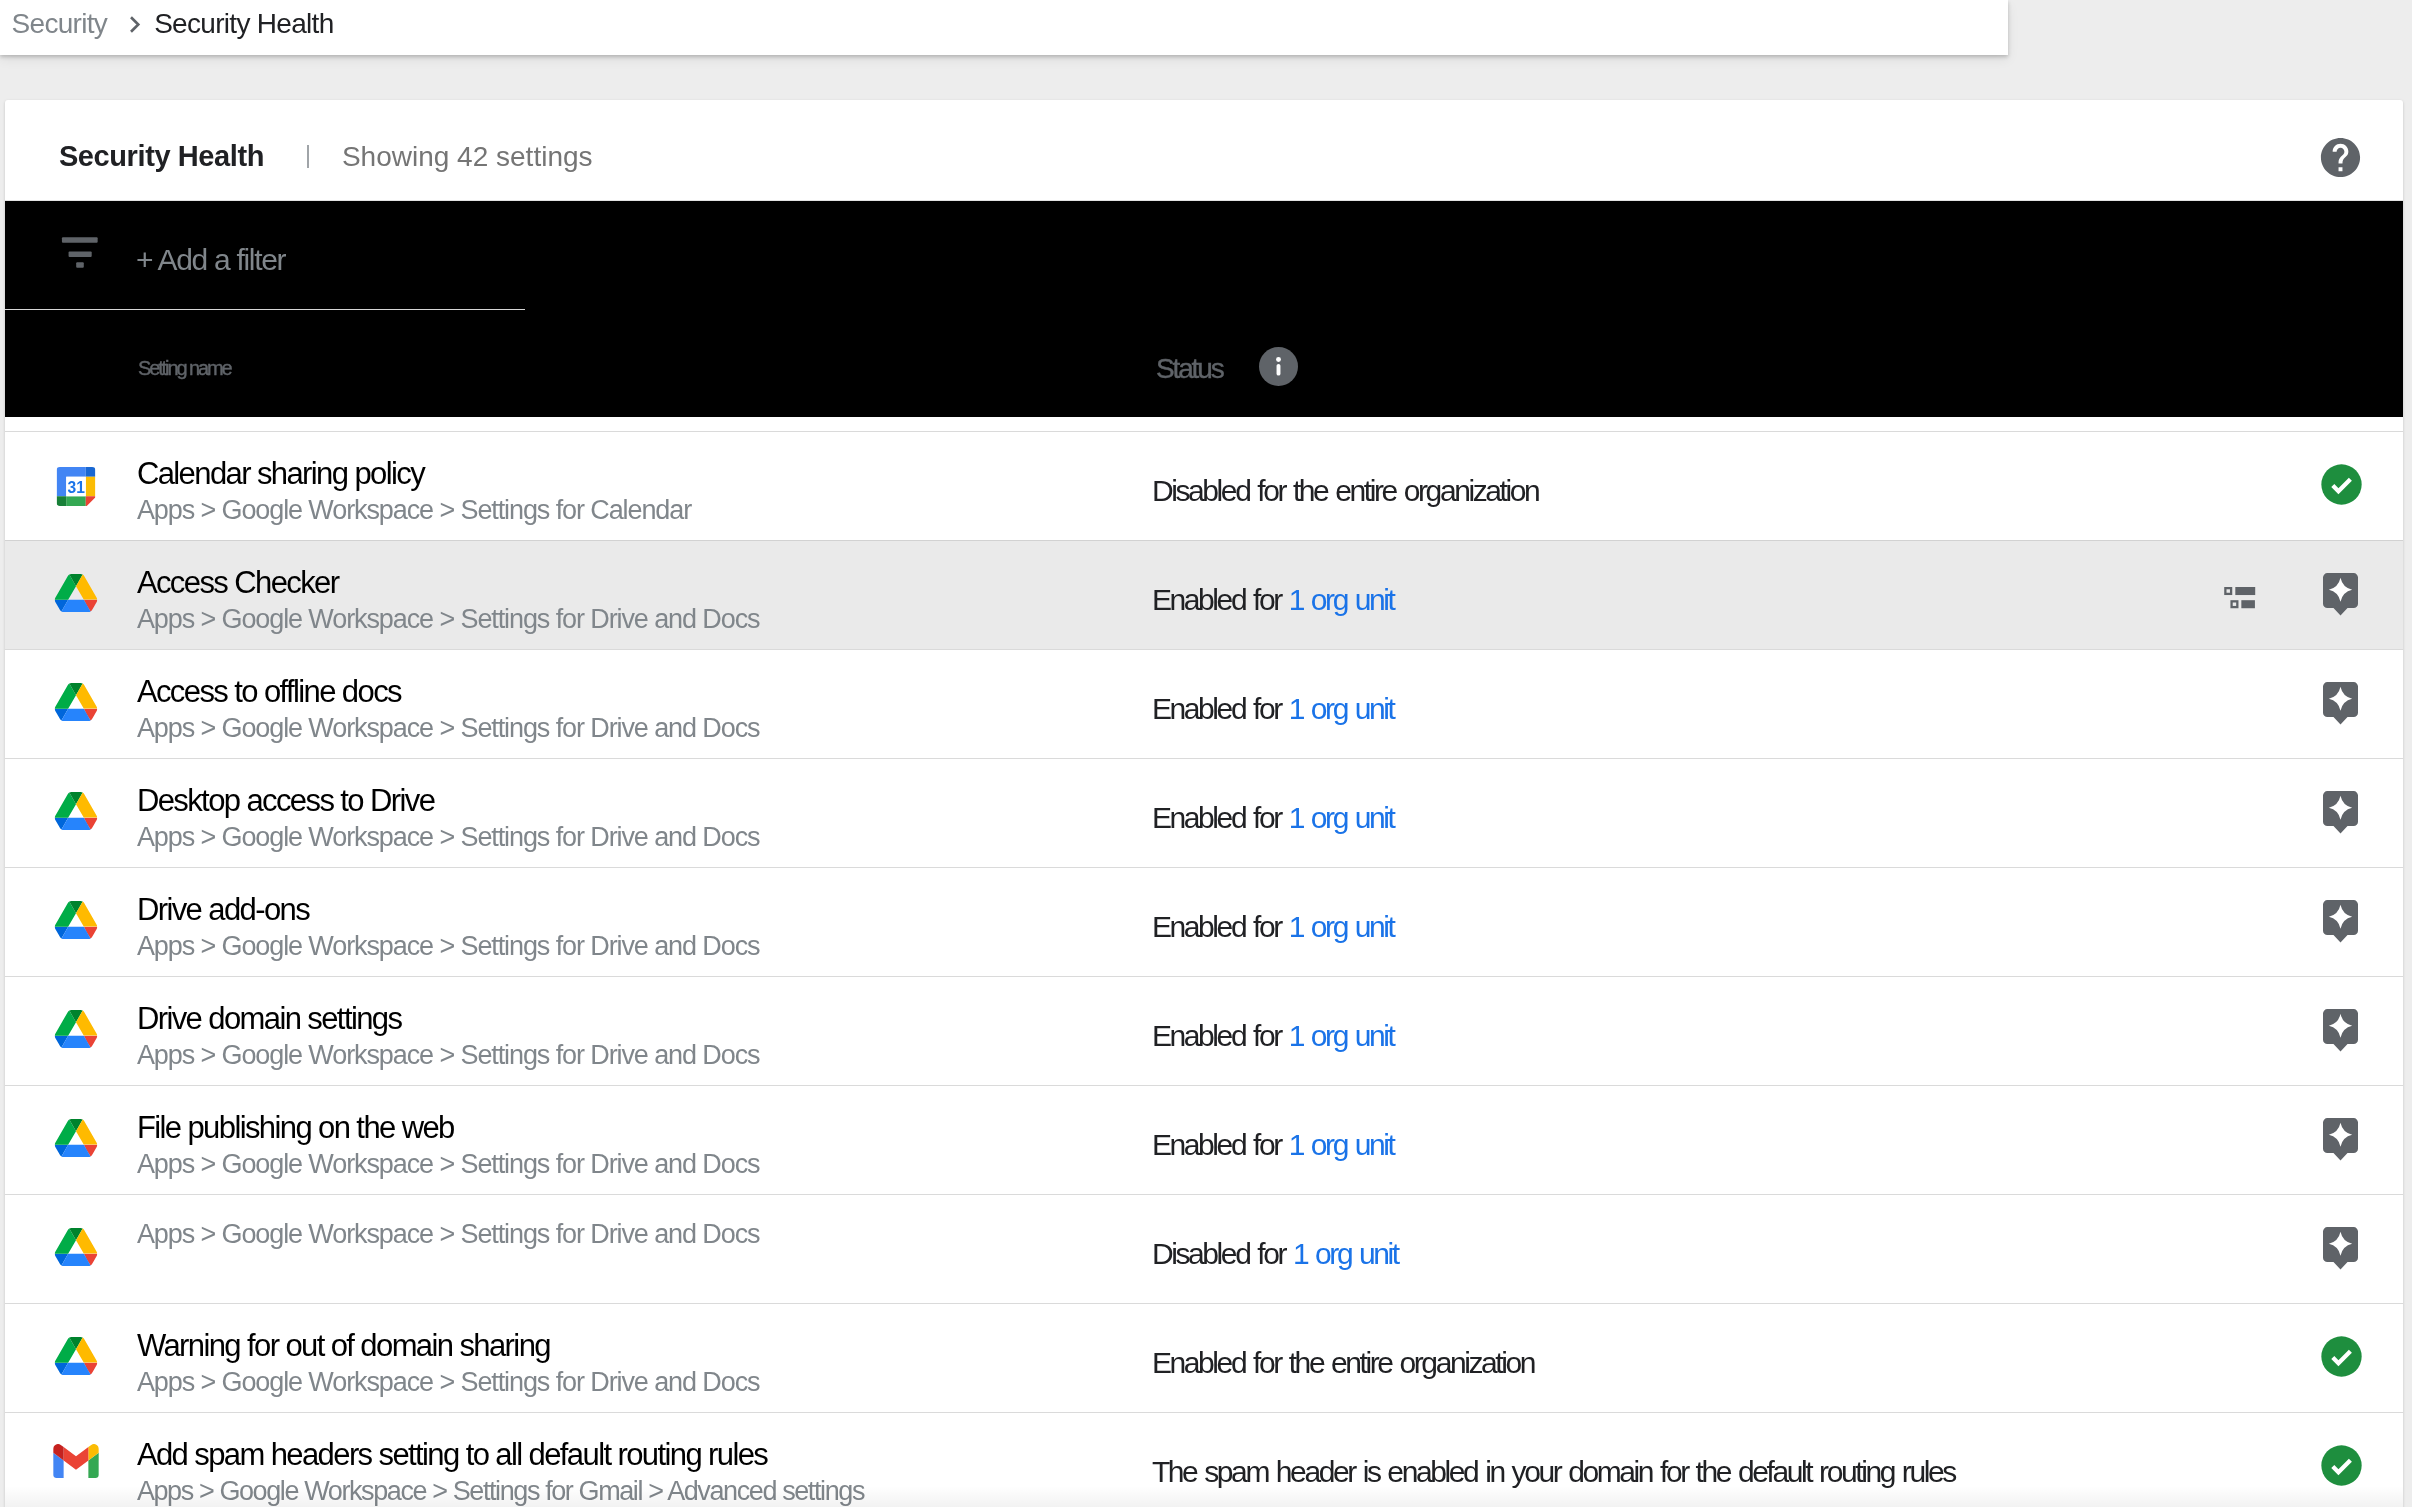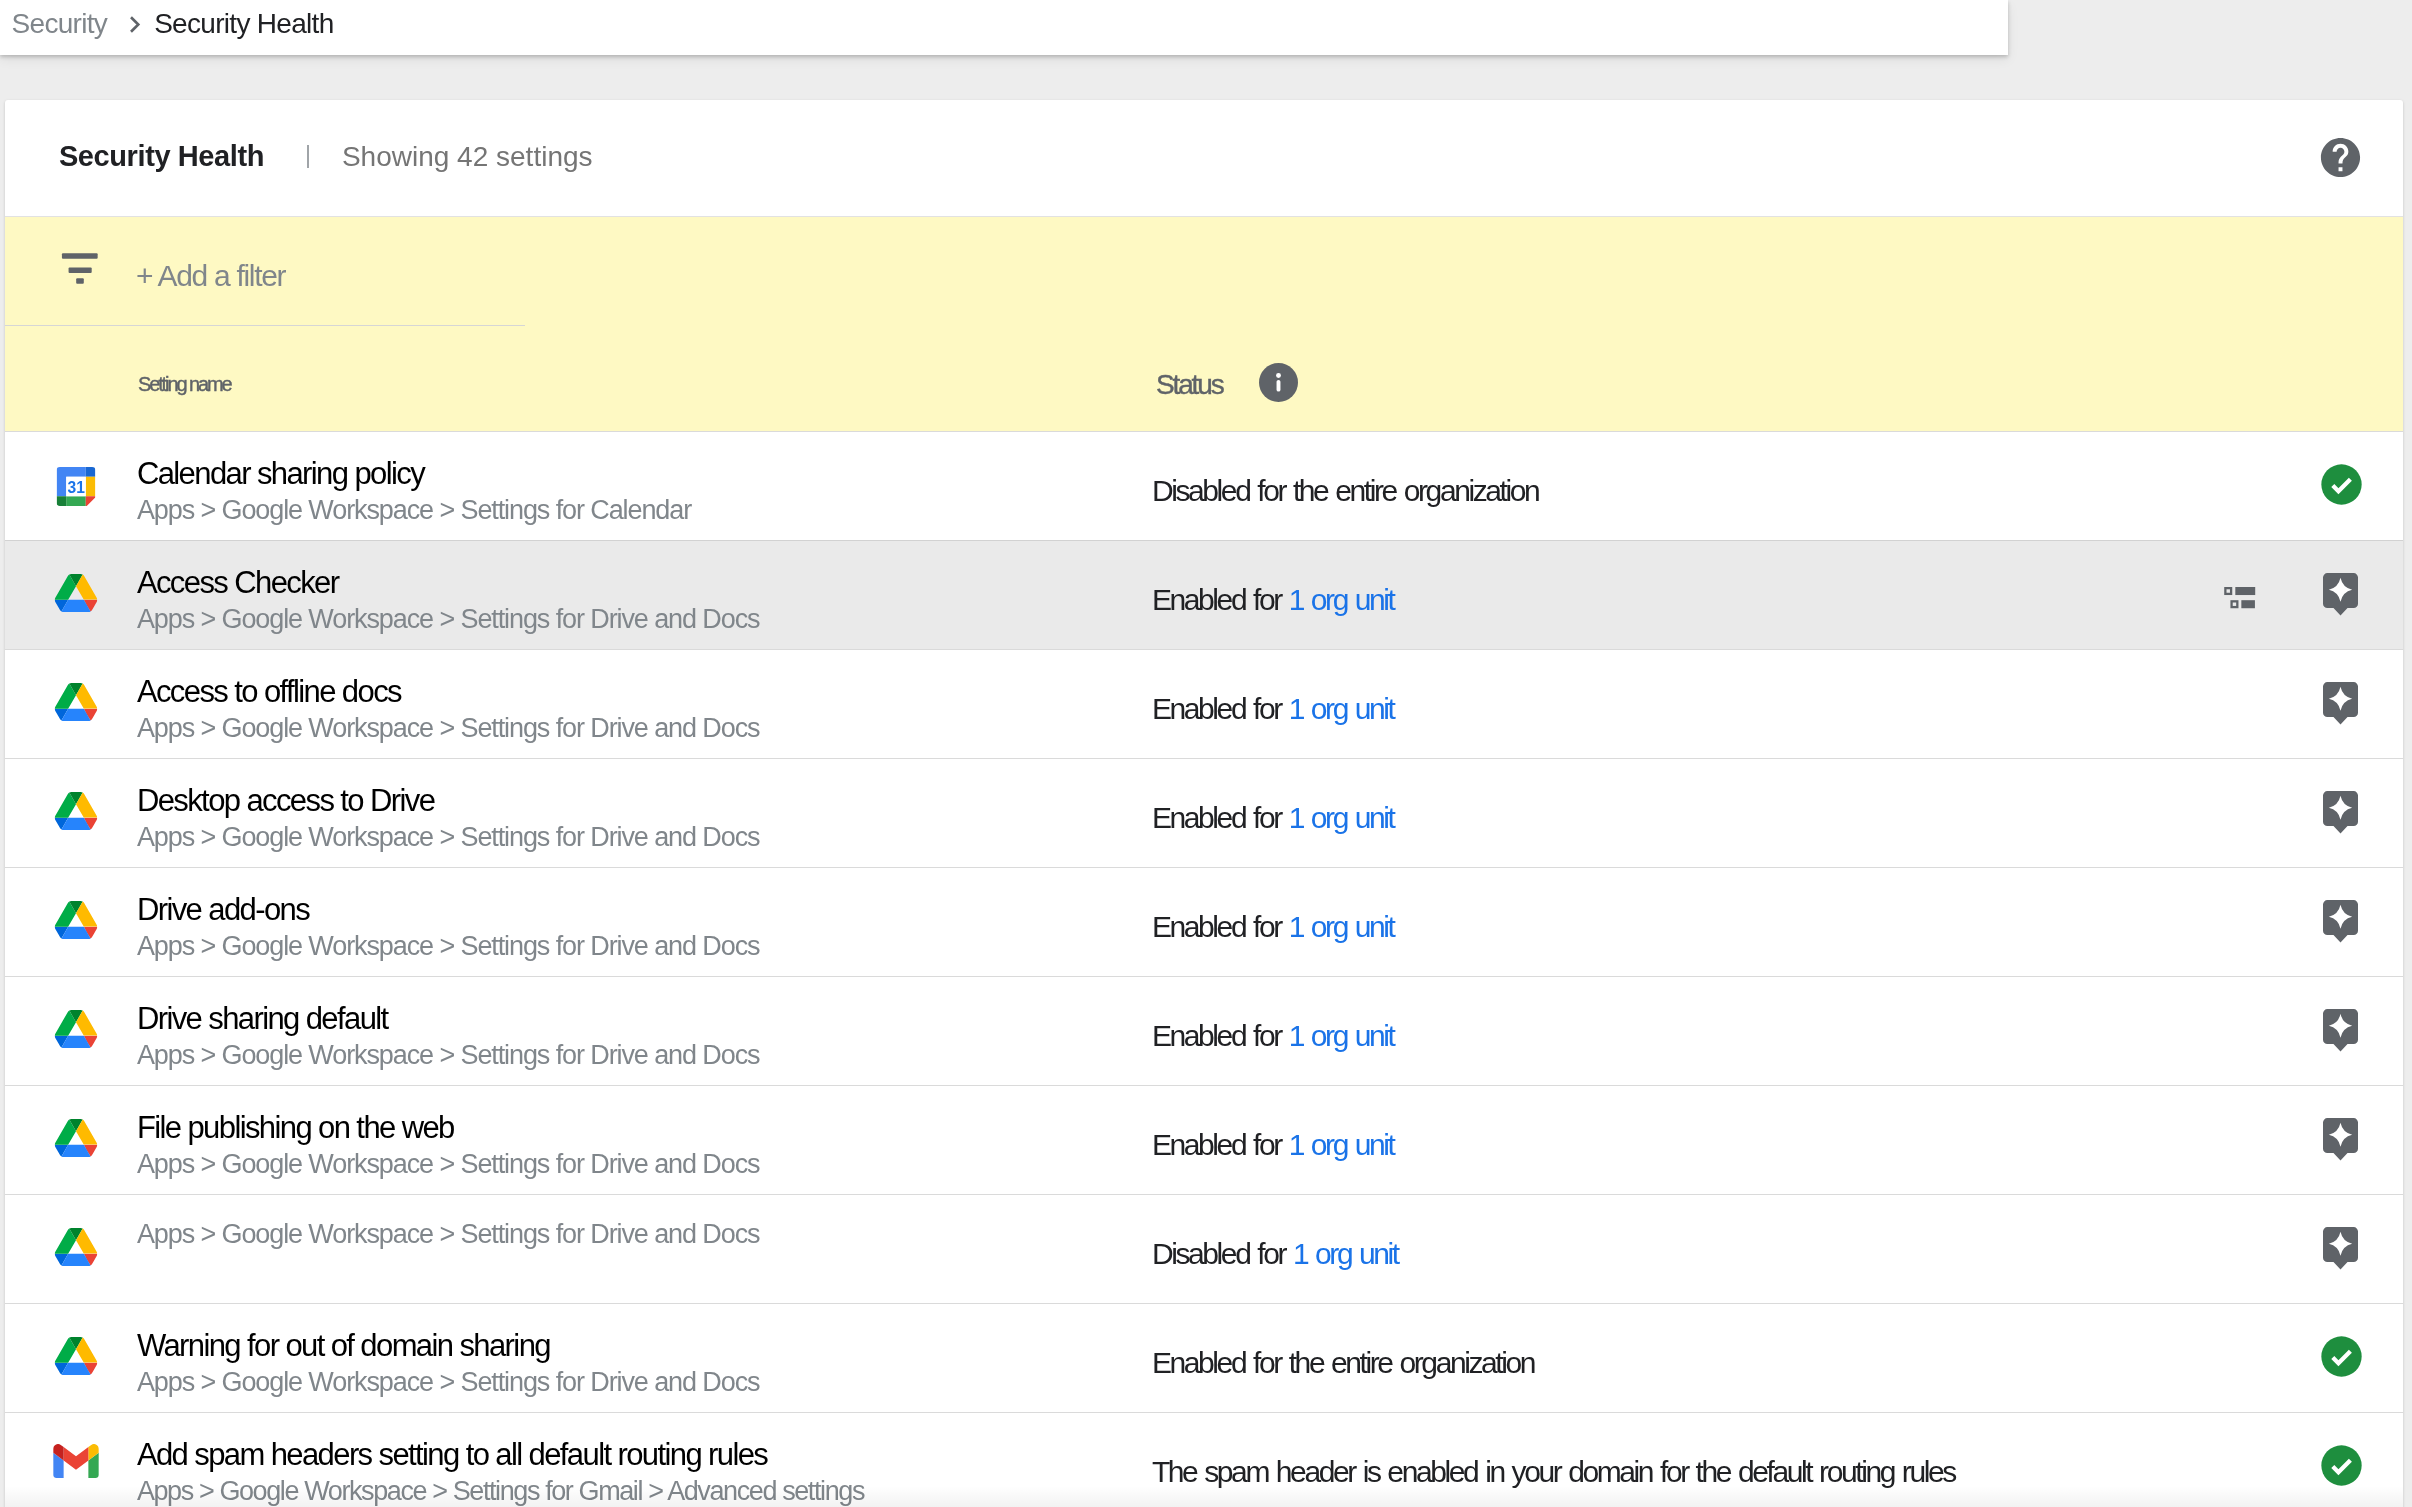--- a/index.html
+++ b/index.html
@@ -6,21 +6,21 @@
 .topbar { position:absolute; left:0; top:0; width:2008px; height:55px; background:#fff; z-index:5; box-shadow:0 1.9px 3.9px rgba(0,0,0,0.2), 0 4.9px 11.6px rgba(0,0,0,0.07); }
 .bc { position:absolute; left:11.6px; top:0; line-height:47px; font-size:28px; letter-spacing:-0.7px; color:#80868b; white-space:nowrap; }
 .bc .cur { color:#202124; }
 .bcchev { position:absolute; left:117px; top:6.8px; }
 .card { position:absolute; left:4.9px; top:100px; width:2398px; height:1456px; background:#fff; border-radius:2.9px 2.9px 0 0; box-shadow:0 1px 2.9px rgba(0,0,0,0.18); }
 .cardhead { position:absolute; left:0; top:0; width:100%; height:112px; display:flex; align-items:center; }
 .chtitle { font-size:29px; font-weight:bold; color:#202124; margin-left:54px; line-height:47px; letter-spacing:-0.4px; }
 .chsep { width:1.9px; height:23px; background:#a0a4a8; margin-left:43px; }
 .chshow { font-size:28px; color:#757575; margin-left:33px; line-height:47px; }
 .helpc2 { position:absolute; right:39px; top:34px; }
-.graysec { position:absolute; left:0; top:116px; width:100%; height:217px; background:#fef9c3; border-top:1.9px solid #e2e2e2; }
+.graysec { position:absolute; left:0; top:100px; width:100%; height:217px; background:#000000; border-top:1.9px solid #e2e2e2; }
 .filterdiv { position:absolute; left:0; top:108px; width:520px; height:0; border-top:1.9px solid #d6d6d6; }
 .ficon { position:absolute; left:52px; top:31px; }
 .fadd { position:absolute; left:131px; top:39px; font-size:30px; letter-spacing:-1.3px; color:#80868b; line-height:39px; }
 .hname { position:absolute; left:133px; top:150px; font-size:20px; letter-spacing:-2.1px; color:#5f6368; line-height:35px; -webkit-text-stroke:0.4px #5f6368; }
 .hstatus { position:absolute; left:1151px; top:150px; font-size:28px; letter-spacing:-2.1px; color:#5f6368; line-height:35px; -webkit-text-stroke:0.4px #5f6368; }
 .hinfo { position:absolute; left:1254px; top:146px; }
 .rows { position:absolute; left:0; top:331px; width:100%; }
 .row { position:relative; width:100%; height:109px; border-top:1.9px solid #dadada; background:#fff; }
 .row.hl { background:#eaeaea; border-top-color:#d2d2d2; }
 .appicon { position:absolute; left:71px; }
@@ -175,21 +175,21 @@
 <div class="row">
 <svg class="appicon" style="width:43px;height:38px;top:33px" viewBox="0 0 87.3 78">
 <path fill="#0066da" d="M6.6 66.85l3.85 6.65c.8 1.4 1.95 2.5 3.3 3.3L27.5 53H0c0 1.55.4 3.1 1.2 4.5z"></path>
 <path fill="#00ac47" d="M43.65 25L29.9 1.2c-1.35.8-2.5 1.9-3.3 3.3l-25.4 44A9.06 9.06 0 000 53h27.5z"></path>
 <path fill="#ea4335" d="M73.55 76.8c1.35-.8 2.5-1.9 3.3-3.3l1.6-2.75L86.1 57.5c.8-1.4 1.2-2.95 1.2-4.5H59.798l5.852 11.5z"></path>
 <path fill="#00832d" d="M43.65 25L57.4 1.2C56.05.4 54.5 0 52.9 0H34.4c-1.6 0-3.15.45-4.5 1.2z"></path>
 <path fill="#2684fc" d="M59.8 53H27.5L13.75 76.8c1.35.8 2.9 1.2 4.5 1.2h50.8c1.6 0 3.15-.45 4.5-1.2z"></path>
 <path fill="#ffba00" d="M73.4 26.5l-12.7-22c-.8-1.4-1.95-2.5-3.3-3.3L43.65 25l15.85 27.5h27.45c0-1.55-.4-3.1-1.2-4.5z"></path>
 </svg>
 <div class="names">
-          <div class="t">Drive sharing default</div>
+          <div class="t">Drive domain settings</div>
           <div class="s">Apps &gt; Google Workspace &gt; Settings for Drive and Docs</div>
         </div>
 <div class="status"><span class="dark">Enabled for </span><span class="link">1 org unit</span></div>
 <svg class="rshield" viewBox="0 0 36 44">
 <path fill="#5f6368" d="M4.5 0h27A4.5 4.5 0 0136 4.5v27a4.5 4.5 0 01-4.5 4.5H25.2l-7.2 7.6-7.2-7.6H4.5A4.5 4.5 0 010 31.5v-27A4.5 4.5 0 014.5 0z"></path>
 <path fill="#fff" d="M18 4.8Q20.2 14.9 30 17.1 20.2 19.3 18 29.4 15.8 19.3 6 17.1 15.8 14.9 18 4.8z"></path>
 </svg>
 </div>
 <div class="row">
 <svg class="appicon" style="width:43px;height:38px;top:33px" viewBox="0 0 87.3 78">

